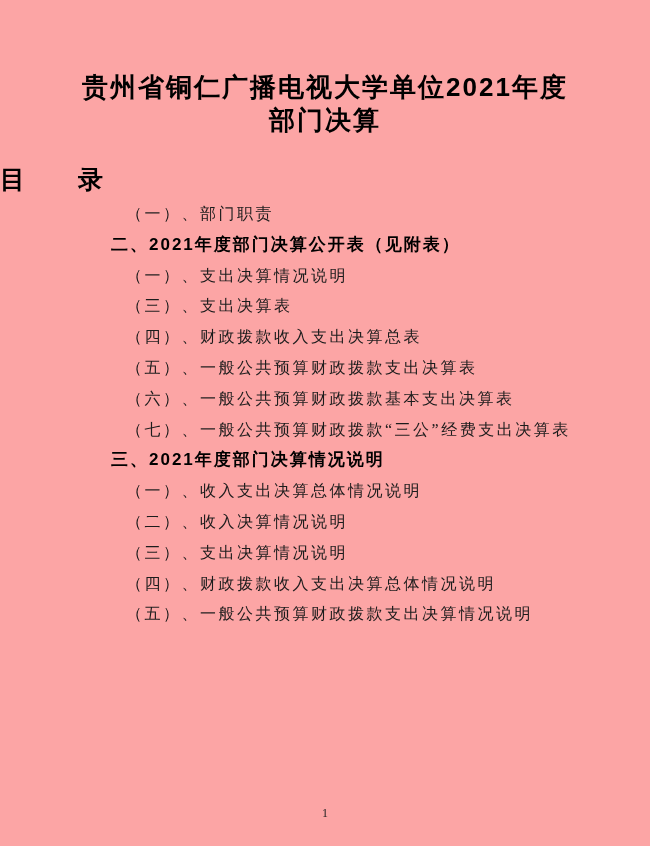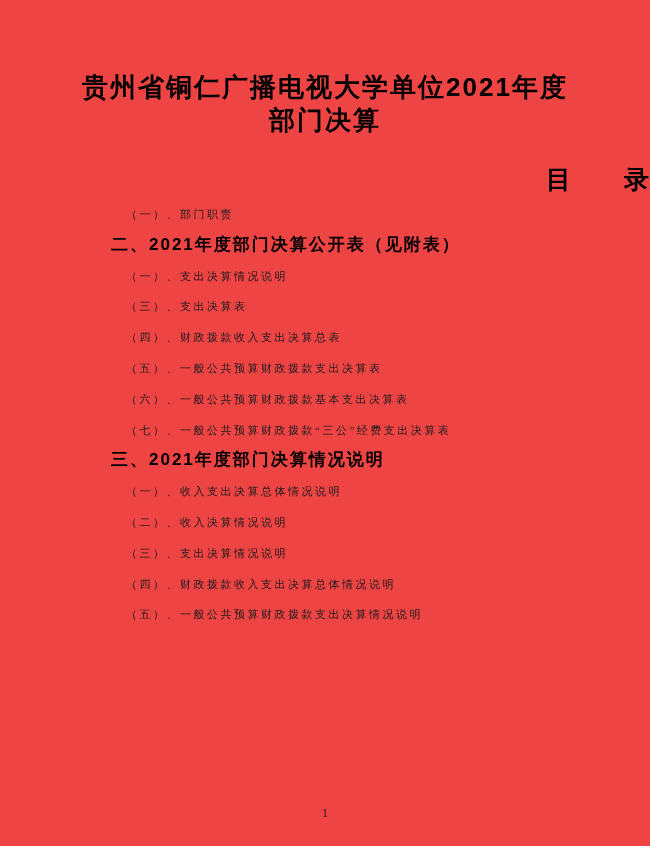--- a/index.html
+++ b/index.html
@@ -4,21 +4,21 @@
 <style>
   html, body {
     margin: 0;
     padding: 0;
     background: #ffffff;
   }
   .page {
     position: relative;
     width: 650px;
     height: 846px;
-    background: #ef4444;
+    background: #fca5a5;
     color: #000000;
     overflow: hidden;
     font-family: "Liberation Sans", sans-serif;
   }
   .doc-title {
     position: absolute;
     top: 71px;
     left: 0;
     width: 650px;
     margin: 0;
@@ -31,21 +31,21 @@
   }
   .doc-title .title-line {
     display: block;
   }
   .toc-title {
     position: absolute;
     top: 163px;
     left: 0;
     width: 650px;
     margin: 0;
-    text-align: right;
+    text-align: left;
     font-family: "Liberation Sans", sans-serif;
     font-weight: 700;
     font-size: 25px;
     line-height: 33px;
     letter-spacing: 1px;
     white-space: pre;
   }
   .toc {
     position: absolute;
     top: 199px;
@@ -62,21 +62,21 @@
     font-family: "Liberation Sans", sans-serif;
     font-weight: 700;
     font-size: 17px;
     letter-spacing: 2px;
     color: #000000;
   }
   .toc-item {
     margin-left: 126px;
     font-family: "Liberation Serif", serif;
     font-weight: 400;
-    font-size: 11px;
+    font-size: 16px;
     letter-spacing: 2.5px;
     color: #1c1c1c;
   }
   .page-number {
     position: absolute;
     top: 806px;
     left: 0;
     width: 650px;
     text-align: center;
     font-family: "Liberation Serif", serif;

